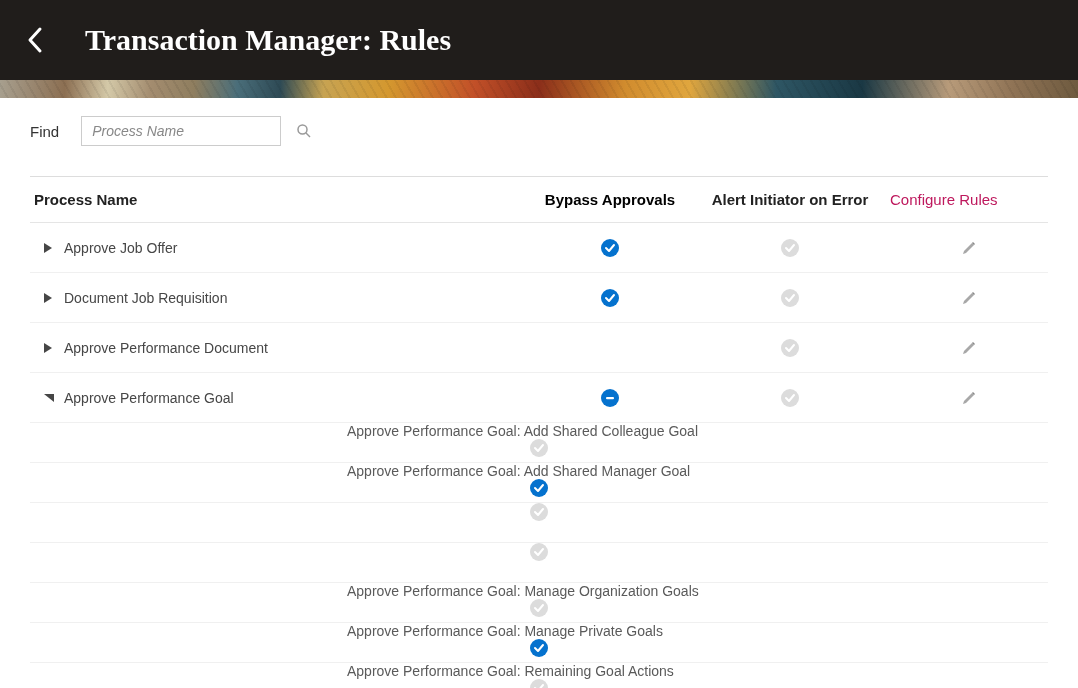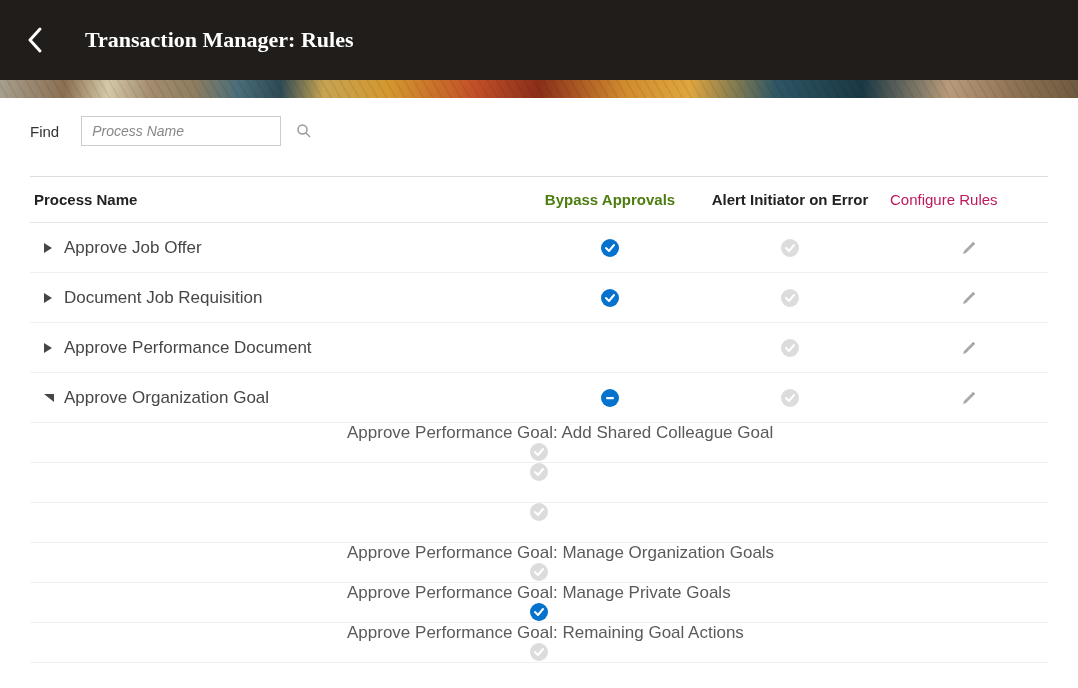--- a/index.html
+++ b/index.html
@@ -26,21 +26,21 @@
       height: 30px;
       cursor: pointer;
       margin-right: 35px;
       display: flex;
       align-items: center;
       justify-content: center;
     }
     .page-title {
       color: #fff;
       font-family: Georgia, 'Times New Roman', serif;
-      font-size: 22px;
+      font-size: 30px;
       font-weight: bold;
     }
     .decorative-band {
       height: 18px;
       background: linear-gradient(90deg,
         #a79f8e 0%, #8c6f52 6%, #d4c9a8 10%, #a38c6f 14%,
         #8f7e5f 18%, #4a6e7a 22%, #2e4a55 26%, #c7a352 30%,
         #d4982f 36%, #c25028 44%, #8b2e1a 50%, #d18c2e 58%,
         #e0a63e 64%, #2e5664 72%, #1a3844 80%, #b89b7a 88%,
         #8f7355 94%, #6e5a3f 100%);
@@ -100,21 +100,21 @@
       padding-left: 4px;
       font-weight: bold;
       font-size: 15px;
       color: #222;
     }
     .col-bypass {
       width: 160px;
       text-align: center;
       font-weight: bold;
       font-size: 15px;
-      color: #4d7c0f;
+      color: #000000;
     }
     .col-alert {
       width: 200px;
       text-align: center;
       font-weight: bold;
       font-size: 15px;
       color: #222;
     }
     .col-config {
       flex: 1;
@@ -129,21 +129,21 @@
       border-bottom: 1px solid #f0f0f0;
       height: 50px;
     }
     .table-row.child {
       height: 40px;
       flex-direction: column;
     }
     .row-process {
       width: 500px;
       padding-left: 14px;
-      font-size: 17px;
+      font-size: 14px;
       color: #464646;
       display: flex;
       align-items: center;
     }
     .row-process.child-label {
       padding-left: 58px;
       color: #5a5a5a;
     }
     .expand-icon {
       margin-right: 10px;
@@ -309,21 +309,21 @@
             </span>
           </div>
         </div>
         <div class="table-row">
           <div class="row-process">
             <span class="expand-icon">
               <svg width="10" height="8" viewBox="0 0 10 8">
                 <polygon points="0,0 10,0 10,8" fill="#464646"></polygon>
               </svg>
             </span>
-            <span>Approve Organization Goal</span>
+            <span>Approve Performance Goal</span>
           </div>
           <div class="row-bypass">
             <span class="icon-toggle check-partial">
               <svg width="18" height="18" viewBox="0 0 18 18">
                 <circle cx="9" cy="9" r="9"></circle>
                 <rect x="5" y="8" width="8" height="2.2" rx="1" fill="#fff"></rect>
               </svg>
             </span>
           </div>
           <div class="row-alert">
@@ -352,20 +352,35 @@
               <svg width="18" height="18" viewBox="0 0 18 18">
                 <circle cx="9" cy="9" r="9"></circle>
                 <polyline points="5,9 8,12 13,6" stroke="#fff" stroke-width="2" fill="none" stroke-linecap="round" stroke-linejoin="round"></polyline>
               </svg>
             </span>
           </div>
           <div class="row-alert"></div>
           <div class="row-config"></div>
         </div>
         <div class="table-row child">
+          <div class="row-process child-label">
+            <span>Approve Performance Goal: Add Shared Manager Goal</span>
+          </div>
+          <div class="row-bypass">
+            <span class="icon-toggle check-enabled">
+              <svg width="18" height="18" viewBox="0 0 18 18">
+                <circle cx="9" cy="9" r="9"></circle>
+                <polyline points="5,9 8,12 13,6" stroke="#fff" stroke-width="2" fill="none" stroke-linecap="round" stroke-linejoin="round"></polyline>
+              </svg>
+            </span>
+          </div>
+          <div class="row-alert"></div>
+          <div class="row-config"></div>
+        </div>
+        <div class="table-row child">
           <div class="row-bypass">
             <span class="icon-toggle check-disabled">
               <svg width="18" height="18" viewBox="0 0 18 18">
                 <circle cx="9" cy="9" r="9"></circle>
                 <polyline points="5,9 8,12 13,6" stroke="#fff" stroke-width="2" fill="none" stroke-linecap="round" stroke-linejoin="round"></polyline>
               </svg>
             </span>
           </div>
           <div class="row-alert"></div>
           <div class="row-config"></div>

